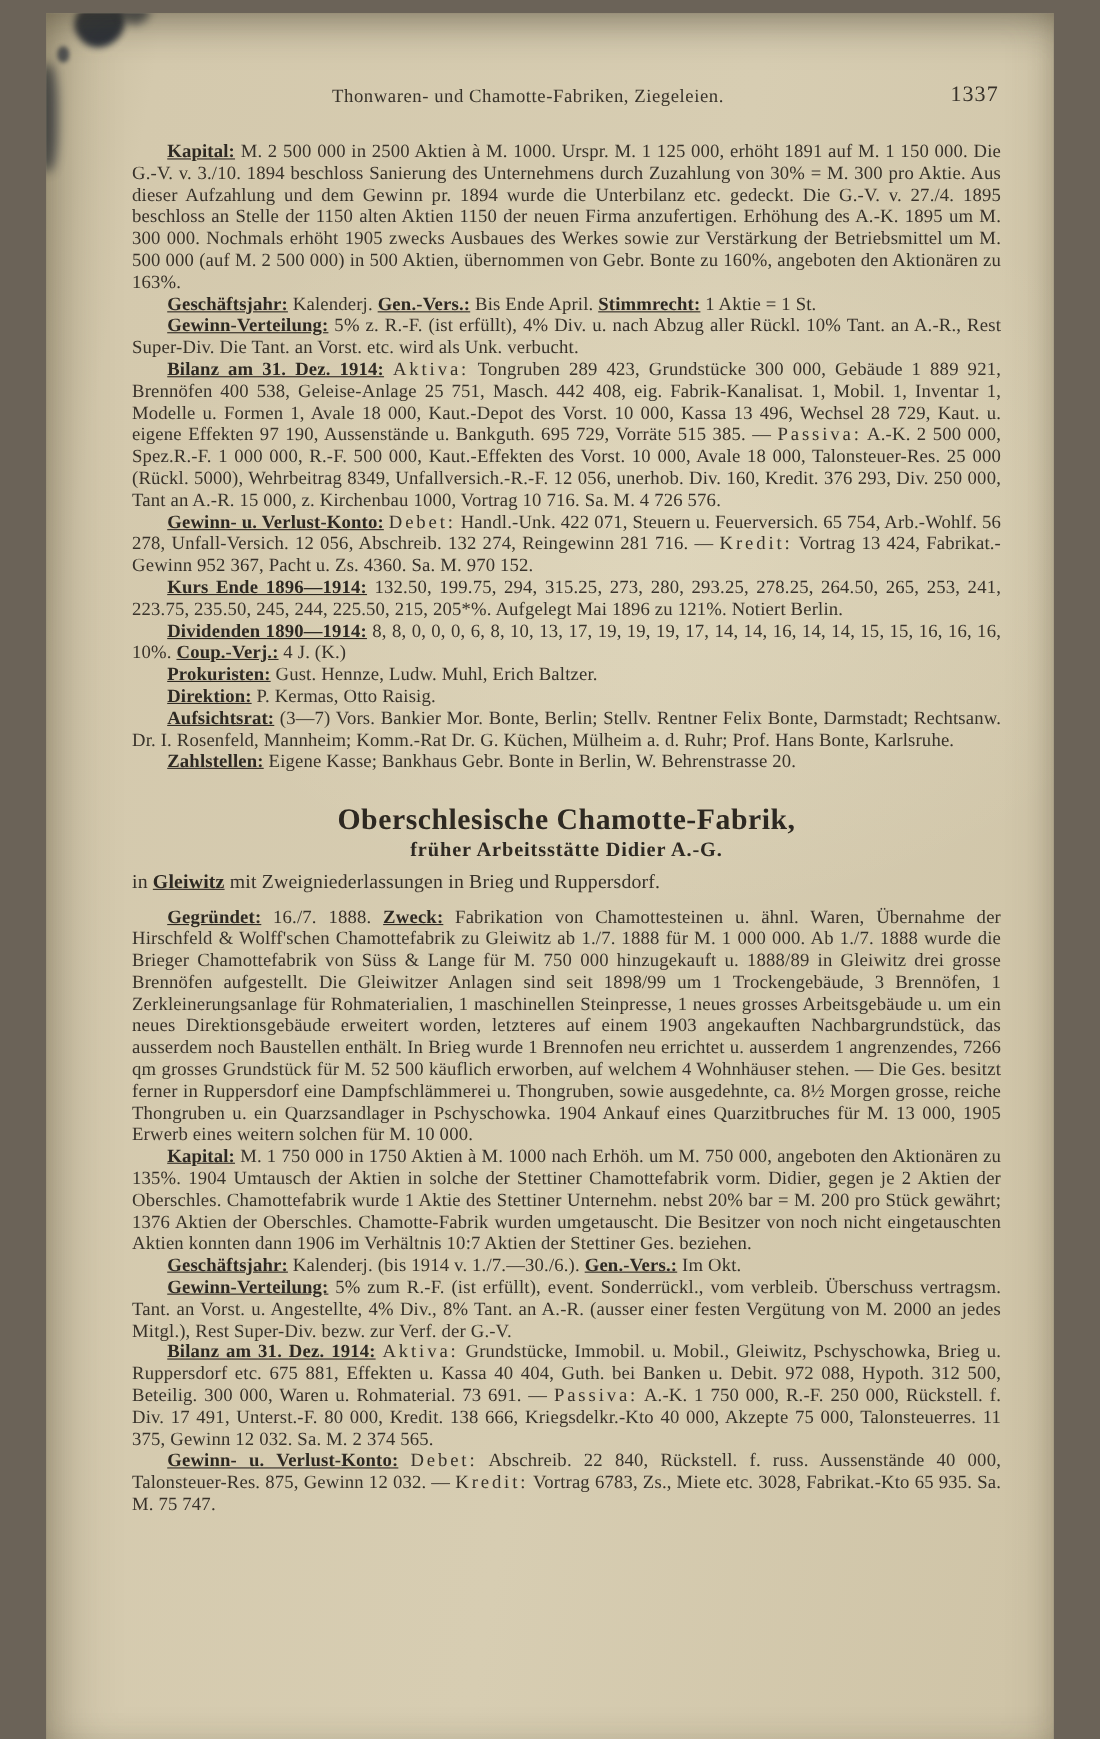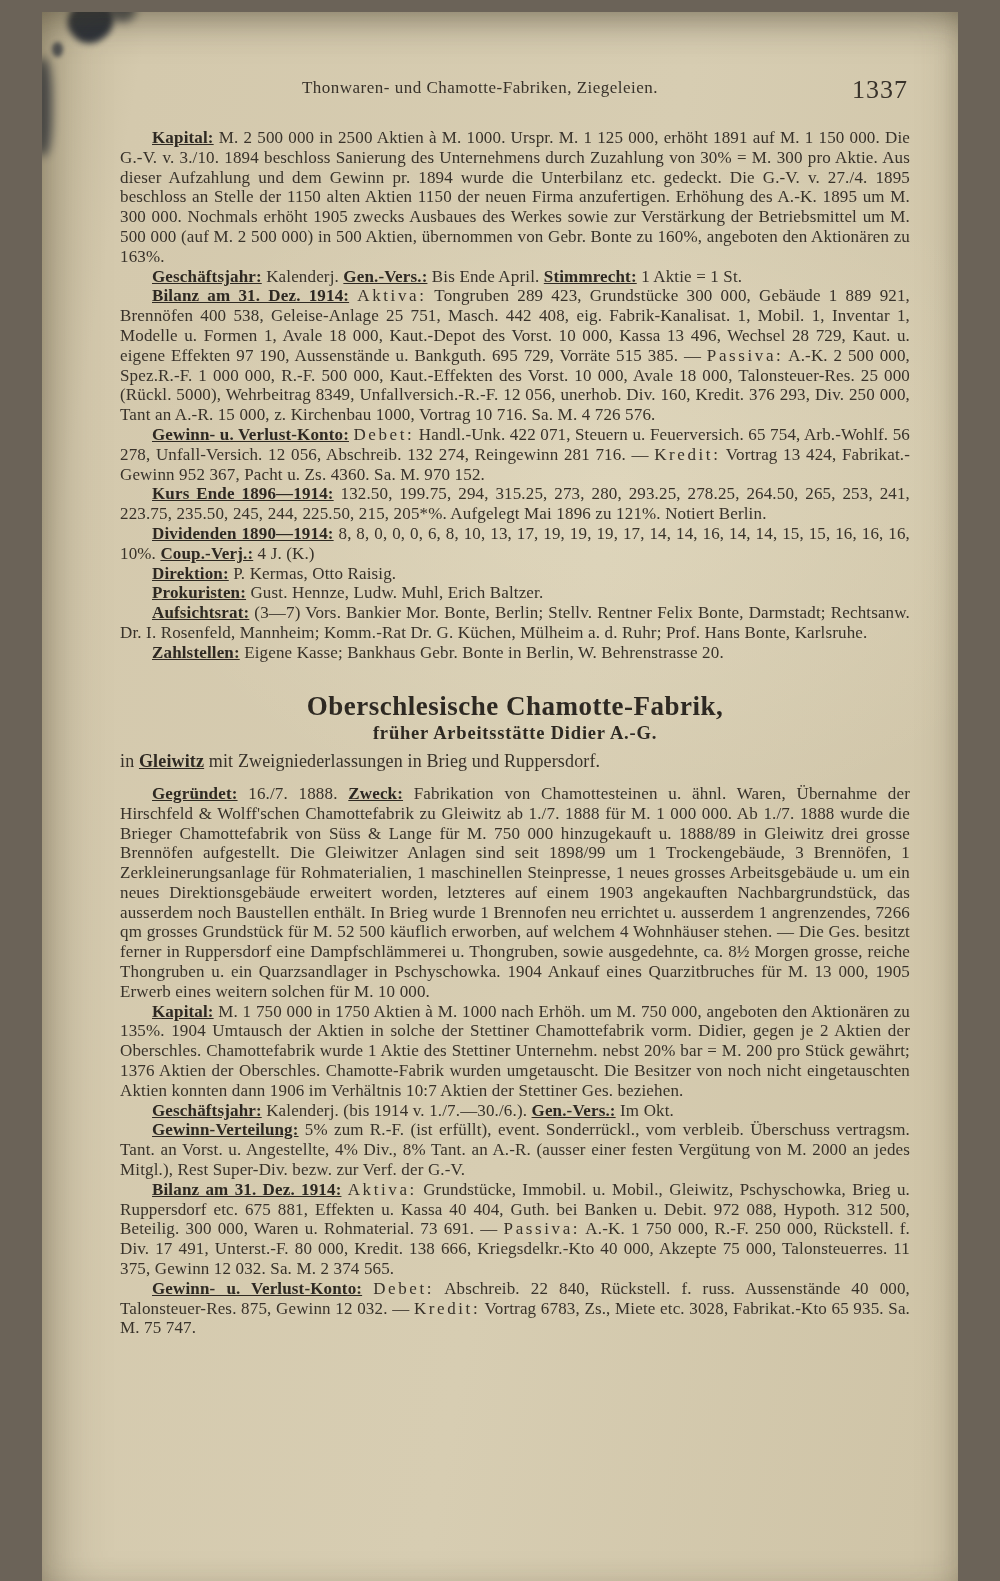--- a/index.html
+++ b/index.html
@@ -39,21 +39,21 @@
     margin: 66px 48px 26px 78px;
     height: 24px;
     font-size: 17px;
   }
   .head-title {
     position: absolute; left: 0; right: 70px; top: 0;
     text-align: center; letter-spacing: 0.5px;
   }
   .page-number {
     position: absolute; right: 2px; top: -3px;
-    font-size: 26px; letter-spacing: 1px;
+    font-size: 20px; letter-spacing: 1px;
   }
 
   .text-block {
     position: relative; z-index: 2;
     margin: 0 48px 0 78px;
     text-align: justify;
     font-size: 17px;
     line-height: 19.8px;
     letter-spacing: 0.15px;
     hyphens: auto;
@@ -81,26 +81,27 @@
     <span class="head-title">Thonwaren- und Chamotte-Fabriken, Ziegeleien.</span>
     <span class="page-number">1337</span>
   </header>
 
   <main class="text-block">
 
     <section class="entry">
       <div>
           <p class="para"><span class="seg-bold">Kapital:</span><span class="seg-normal"> M. 2 500 000 in 2500 Aktien à M. 1000. Urspr. M. 1 125 000, erhöht 1891 auf M. 1 150 000. Die G.-V. v. 3./10. 1894 beschloss Sanierung des Unternehmens durch Zuzahlung von 30% = M. 300 pro Aktie. Aus dieser Aufzahlung und dem Gewinn pr. 1894 wurde die Unterbilanz etc. gedeckt. Die G.-V. v. 27./4. 1895 beschloss an Stelle der 1150 alten Aktien 1150 der neuen Firma anzufertigen. Erhöhung des A.-K. 1895 um M. 300 000. Nochmals erhöht 1905 zwecks Ausbaues des Werkes sowie zur Verstärkung der Betriebsmittel um M. 500 000 (auf M. 2 500 000) in 500 Aktien, übernommen von Gebr. Bonte zu 160%, angeboten den Aktionären zu 163%.</span></p>
           <p class="para"><span class="seg-bold">Geschäftsjahr:</span><span class="seg-normal"> Kalenderj. </span><span class="seg-bold">Gen.-Vers.:</span><span class="seg-normal"> Bis Ende April. </span><span class="seg-bold">Stimmrecht:</span><span class="seg-normal"> 1 Aktie = 1 St.</span></p>
+          <p class="para"><span class="seg-bold">Gewinn-Verteilung:</span><span class="seg-normal"> 5% z. R.-F. (ist erfüllt), 4% Div. u. nach Abzug aller Rückl. 10% Tant. an A.-R., Rest Super-Div. Die Tant. an Vorst. etc. wird als Unk. verbucht.</span></p>
           <p class="para"><span class="seg-bold">Bilanz am 31. Dez. 1914:</span><span class="seg-normal"> </span><span class="seg-spaced">Aktiva:</span><span class="seg-normal"> Tongruben 289 423, Grundstücke 300 000, Gebäude 1 889 921, Brennöfen 400 538, Geleise-Anlage 25 751, Masch. 442 408, eig. Fabrik-Kanalisat. 1, Mobil. 1, Inventar 1, Modelle u. Formen 1, Avale 18 000, Kaut.-Depot des Vorst. 10 000, Kassa 13 496, Wechsel 28 729, Kaut. u. eigene Effekten 97 190, Aussenstände u. Bankguth. 695 729, Vorräte 515 385. — </span><span class="seg-spaced">Passiva:</span><span class="seg-normal"> A.-K. 2 500 000, Spez.R.-F. 1 000 000, R.-F. 500 000, Kaut.-Effekten des Vorst. 10 000, Avale 18 000, Talonsteuer-Res. 25 000 (Rückl. 5000), Wehrbeitrag 8349, Unfallversich.-R.-F. 12 056, unerhob. Div. 160, Kredit. 376 293, Div. 250 000, Tant an A.-R. 15 000, z. Kirchenbau 1000, Vortrag 10 716. Sa. M. 4 726 576.</span></p>
           <p class="para"><span class="seg-bold">Gewinn- u. Verlust-Konto:</span><span class="seg-normal"> </span><span class="seg-spaced">Debet:</span><span class="seg-normal"> Handl.-Unk. 422 071, Steuern u. Feuerversich. 65 754, Arb.-Wohlf. 56 278, Unfall-Versich. 12 056, Abschreib. 132 274, Reingewinn 281 716. — </span><span class="seg-spaced">Kredit:</span><span class="seg-normal"> Vortrag 13 424, Fabrikat.-Gewinn 952 367, Pacht u. Zs. 4360. Sa. M. 970 152.</span></p>
           <p class="para"><span class="seg-bold">Kurs Ende 1896—1914:</span><span class="seg-normal"> 132.50, 199.75, 294, 315.25, 273, 280, 293.25, 278.25, 264.50, 265, 253, 241, 223.75, 235.50, 245, 244, 225.50, 215, 205*%. Aufgelegt Mai 1896 zu 121%. Notiert Berlin.</span></p>
           <p class="para"><span class="seg-bold">Dividenden 1890—1914:</span><span class="seg-normal"> 8, 8, 0, 0, 0, 6, 8, 10, 13, 17, 19, 19, 19, 17, 14, 14, 16, 14, 14, 15, 15, 16, 16, 16, 10%. </span><span class="seg-bold">Coup.-Verj.:</span><span class="seg-normal"> 4 J. (K.)</span></p>
+          <p class="para"><span class="seg-bold">Prokuristen:</span><span class="seg-normal"> Gust. Hennze, Ludw. Muhl, Erich Baltzer.</span></p>
           <p class="para"><span class="seg-bold">Direktion:</span><span class="seg-normal"> P. Kermas, Otto Raisig.</span></p>
-          <p class="para"><span class="seg-bold">Prokuristen:</span><span class="seg-normal"> Gust. Hennze, Ludw. Muhl, Erich Baltzer.</span></p>
           <p class="para"><span class="seg-bold">Aufsichtsrat:</span><span class="seg-normal"> (3—7) Vors. Bankier Mor. Bonte, Berlin; Stellv. Rentner Felix Bonte, Darmstadt; Rechtsanw. Dr. I. Rosenfeld, Mannheim; Komm.-Rat Dr. G. Küchen, Mülheim a. d. Ruhr; Prof. Hans Bonte, Karlsruhe.</span></p>
           <p class="para"><span class="seg-bold">Zahlstellen:</span><span class="seg-normal"> Eigene Kasse; Bankhaus Gebr. Bonte in Berlin, W. Behrenstrasse 20.</span></p>
         </div>
     </section>
 
     <section class="entry">
       <div class="entry-heading">
         <h1 class="company-name">Oberschlesische Chamotte-Fabrik,</h1>
         <h2 class="company-sub">früher Arbeitsstätte Didier A.-G.</h2>
         <p class="company-loc"><span class="seg-normal">in </span><span class="seg-bold">Gleiwitz</span><span class="seg-normal"> mit Zweigniederlassungen in Brieg und Ruppersdorf.</span></p>

